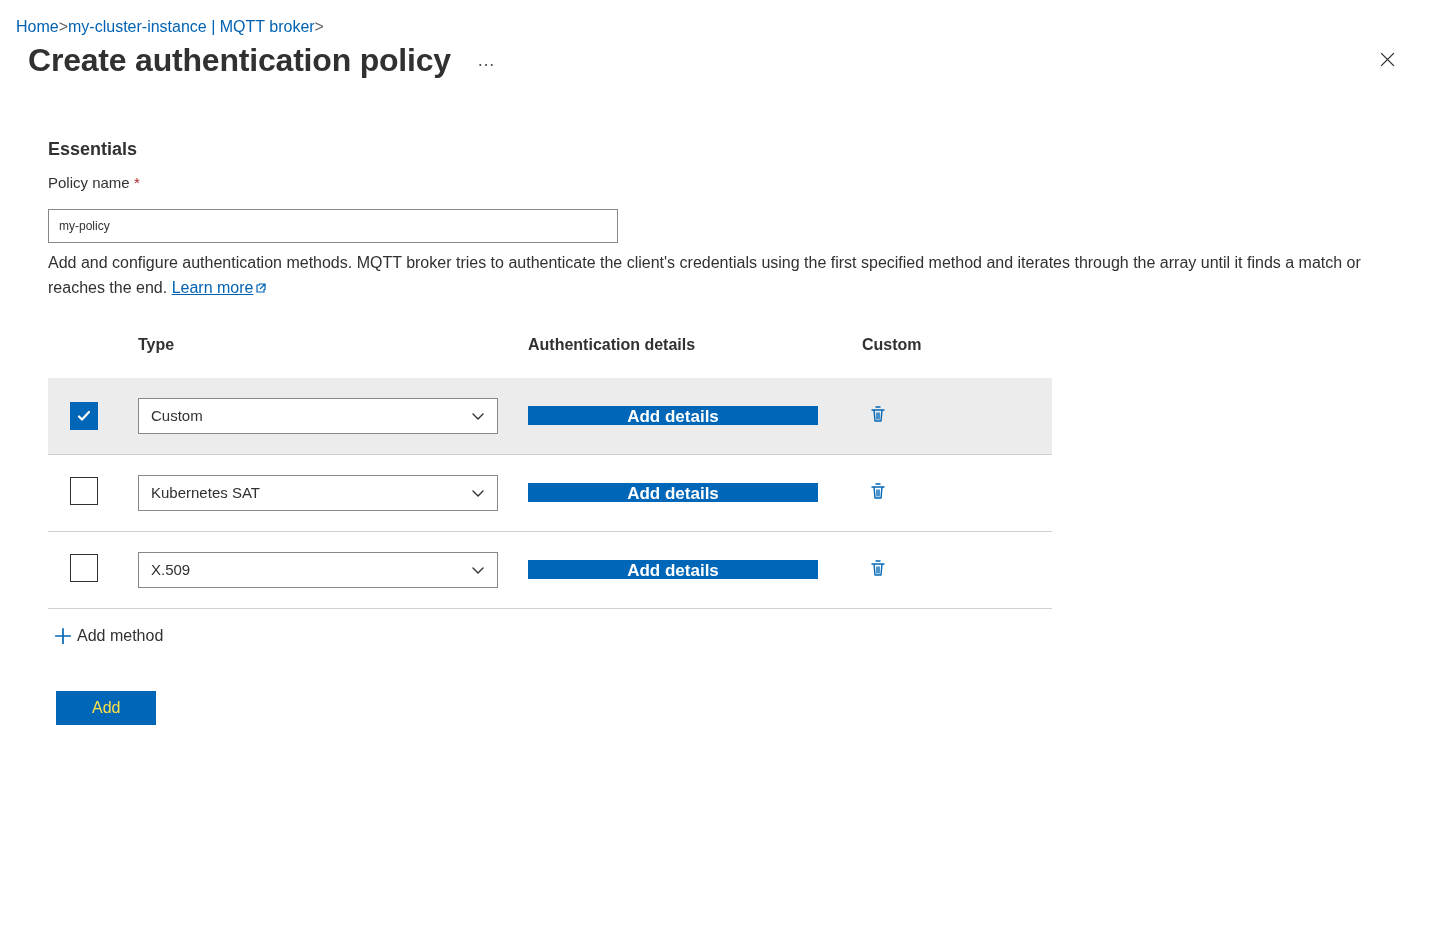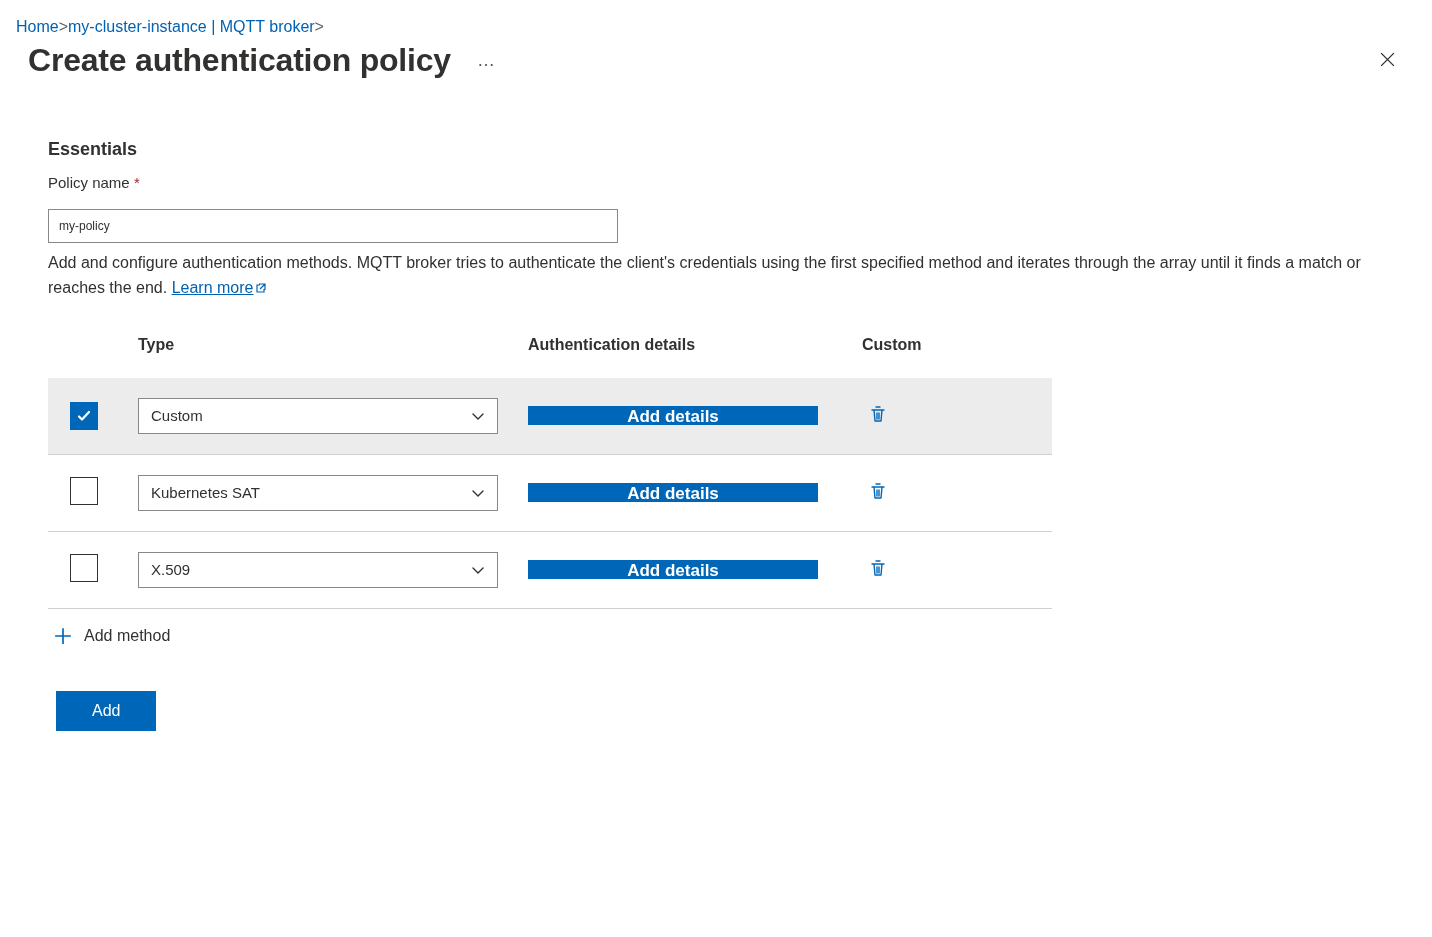--- a/index.html
+++ b/index.html
@@ -174,35 +174,35 @@
     cursor:pointer;
   }
   .del-btn{
     background:none;border:none;cursor:pointer;
     color:var(--blue);
     padding:4px 6px;
   }
   .add-method{
     display:inline-flex;
     align-items:center;
-    gap:12px;
+    gap:5px;
     background:none;border:none;
     font-size:16px;
     font-family:inherit;
     cursor:pointer;
     padding:18px 6px 6px;
     color:var(--text);
   }
   .plus{color:var(--blue);display:inline-flex;}
   .footer{margin-top:40px;}
   .btn-add{
     background:var(--blue);
-    color:#ffffff;
+    color:#fde047;
     border:none;
-    height:40px;
+    height:34px;
     padding:8px 36px;
     font-size:16px;
     font-family:inherit;
     font-weight:400;
     cursor:pointer;
     margin-left:8px;
   }
 </style>
 </head>
 <body>

